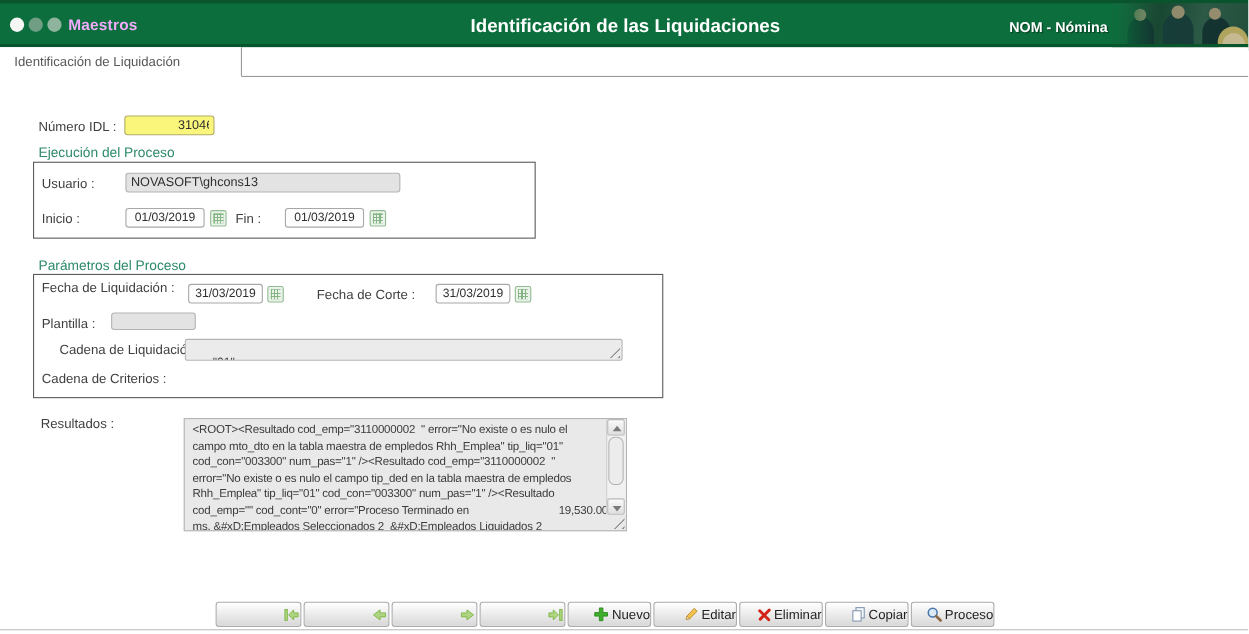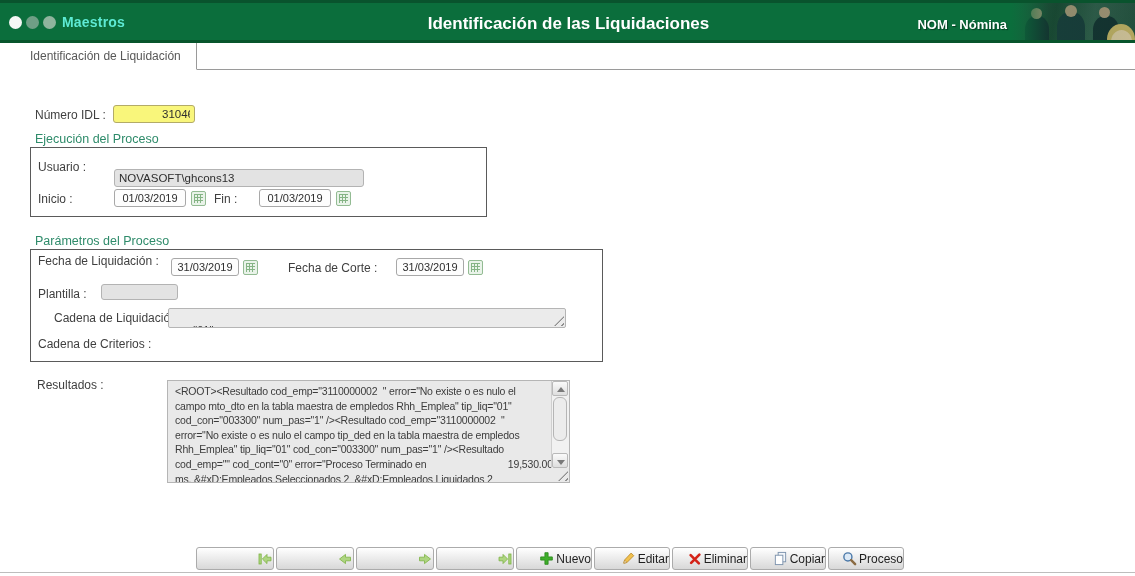--- a/index.html
+++ b/index.html
@@ -8,44 +8,44 @@
 
   
   .hdr{position:absolute;left:0;top:0;width:1135px;height:43px;background:#0b6e3c;
        border-top:3px solid #09532d;box-sizing:border-box;}
   .hdr::after{content:"";position:absolute;left:0;bottom:0;width:100%;height:3px;background:#07552c;}
   .dots{position:absolute;left:9px;top:13px;display:flex;gap:4px;}
   .dot{width:13px;height:13px;border-radius:50%;}
   .dot1{background:#f5f7f5;}
   .dot2{background:#6f9e85;}
   .dot3{background:#8fb49d;}
-  .app-title{position:absolute;left:62px;top:11px;color:#5eead4;font-size:14px;font-weight:600;letter-spacing:.2px;}
+  .app-title{position:absolute;left:62px;top:11px;color:#f0abfc;font-size:14px;font-weight:600;letter-spacing:.2px;}
   .page-title{position:absolute;left:1px;top:11px;width:1135px;text-align:center;color:#fff;
               font-size:17px;font-weight:bold;}
   .module-badge{position:absolute;right:128px;top:14px;color:#fff;font-size:13px;font-weight:bold;
                 text-shadow:1px 1px 1px rgba(0,0,0,.45);}
   .hdr-photo{position:absolute;right:0;top:0;width:124px;height:43px;overflow:hidden;
              background:linear-gradient(100deg,#2c5443 0%,#1d3b2f 35%,#35544a 65%,#27473c 100%);}
   .hdr-photo .fig{position:absolute;bottom:0;background:#16242d;border-radius:45% 45% 0 0;}
   .fig.f1{left:14px;width:24px;height:30px;}
   .fig.f2{left:46px;width:28px;height:34px;background:#1b2e38;}
   .fig.f3{left:82px;width:26px;height:30px;}
   .hdr-photo .head{position:absolute;border-radius:50%;background:#b9937c;}
   .head.h1{left:20px;top:5px;width:11px;height:11px;}
   .head.h2{left:54px;top:2px;width:12px;height:12px;}
   .head.h3{left:88px;top:4px;width:11px;height:11px;}
   .hdr-photo .face-hair{position:absolute;right:0px;bottom:-8px;width:28px;height:30px;border-radius:50%;background:#d8b266;}
   .hdr-photo .face{position:absolute;right:3px;bottom:-8px;width:21px;height:24px;border-radius:50%;background:#f0cba6;}
   .hdr-photo .tint{position:absolute;inset:0;background:linear-gradient(90deg,#0b6e3c 0%,rgba(11,110,60,.25) 30%,rgba(11,110,60,.18) 100%);}
 
   
   .tabbar{position:absolute;left:0;top:43px;width:1135px;height:27px;border-bottom:1px solid #9a9a9a;box-sizing:border-box;background:#fff;}
-  .tab{position:absolute;left:0;top:0;height:27px;width:197px;box-sizing:border-box;background:#fff;
+  .tab{position:absolute;left:0;top:0;height:27px;width:220px;box-sizing:border-box;background:#fff;
        border-right:1px solid #9a9a9a;border-bottom:1px solid #fff;display:flex;align-items:center;
-       padding-left:30px;font-size:12px;color:#585858;}
+       padding-left:13px;font-size:12px;color:#585858;}
 
   
   .lbl{position:absolute;font-size:12px;color:#3f3f3f;white-space:nowrap;}
   .sect{position:absolute;font-size:12.5px;color:#2e8b6a;white-space:nowrap;}
   .gbox{position:absolute;border:1px solid #5a5a5a;box-sizing:border-box;background:#fff;}
   .fld{position:absolute;box-sizing:border-box;border:1px solid #a8a8a8;border-radius:3px;
        font-family:inherit;font-size:11px;color:#2e2e2e;background:#fdfdfd;padding:0 4px;outline:none;}
   .fld.ro{background:#e3e3e3;border-color:#b3b3b3;}
   .fld.yellow{background:#f9f67b;border-color:#b3ab68;text-align:right;font-size:11.5px;padding-left:48px;}
   .fld.date{text-align:center;}
@@ -119,21 +119,21 @@
   <div class="tabbar">
     <div class="tab">Identificación de Liquidación</div>
   </div>
 
   <div class="lbl" style="left:35px;top:108px;">Número IDL :</div>
   <input class="fld yellow" style="left: 113px; top: 105px; width: 82px; height: 18px;" value="310463">
 
   <div class="sect" style="left:35px;top:132px;">Ejecución del Proceso</div>
   <div class="gbox" style="left:30px;top:147px;width:457px;height:70px;">
     <div class="lbl" style="left:7px;top:12px;">Usuario :</div>
-    <input class="fld ro" style="left: 83px; top: 9px; width: 250px; height: 18px; font-size: 11.5px; margin-top: 12px;" value="NOVASOFT\ghcons13">
+    <input class="fld ro" style="left: 83px; top: 9px; width: 250px; height: 18px; font-size: 11.5px;" value="NOVASOFT\ghcons13">
     <div class="lbl" style="left:7px;top:44px;">Inicio :</div>
     <input class="fld date" style="left: 83px; top: 41px; width: 72px; height: 18px;" value="01/03/2019">
     <span class="cal" style="left:160px;top:43px;"></span>
     <div class="lbl" style="left:183px;top:44px;">Fin :</div>
     <input class="fld date" style="left: 228px; top: 41px; width: 72px; height: 18px;" value="01/03/2019">
     <span class="cal" style="left:305px;top:43px;"></span>
   </div>
 
   <div class="sect" style="left:35px;top:234px;">Parámetros del Proceso</div>
   <div class="gbox" style="left:30px;top:249px;width:573px;height:113px;">

